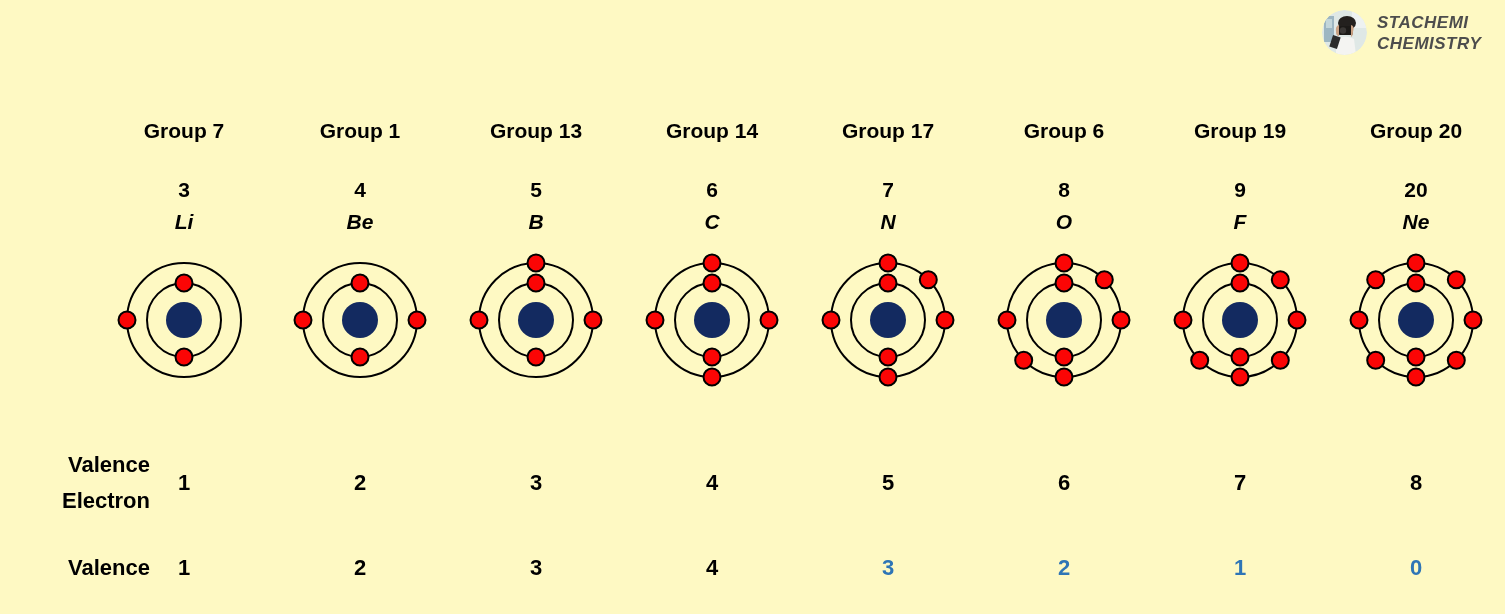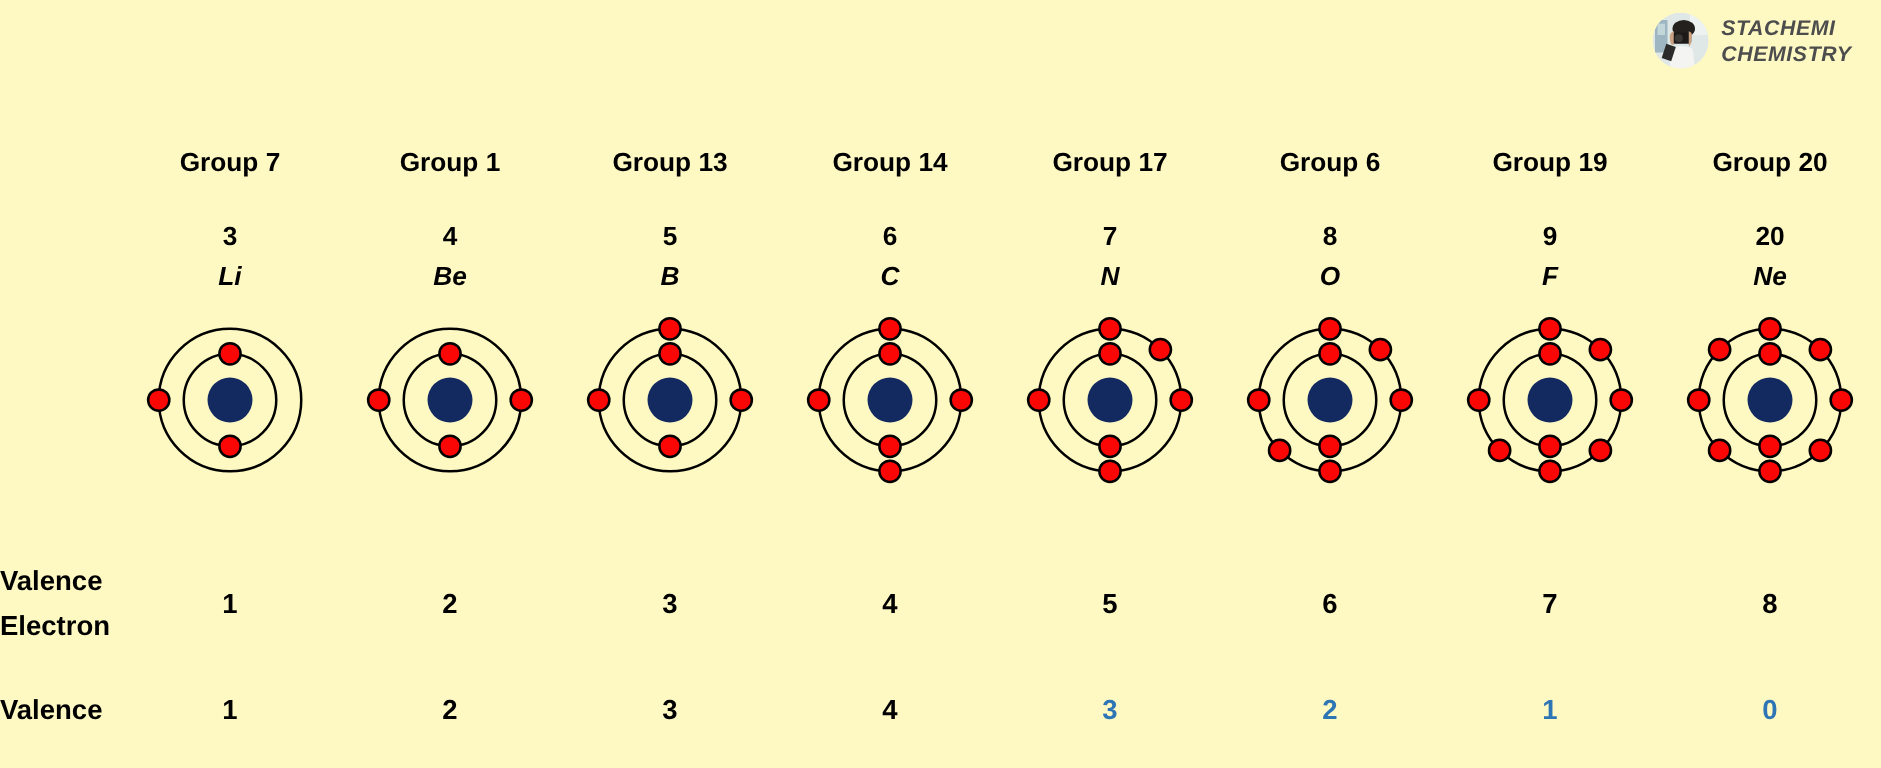--- a/index.html
+++ b/index.html
@@ -11,21 +11,21 @@
   body{background:#ffffff;}
   .page{
     position:relative; width:1505px; height:614px; background:#fef9c3; overflow:hidden;
     font-family:"Liberation Sans", sans-serif; font-weight:bold; color:var(--text);
   }
   
   .logo{position:absolute; top:10px; left:1322px; display:flex; align-items:center; gap:10px;}
   .avatar{width:45px; height:45px; border-radius:50%; overflow:hidden; flex:0 0 auto;}
   .logo-text{font-style:italic; font-size:17px; line-height:21px; letter-spacing:0.5px; color:var(--brand-text);}
   
-  .row-label{position:absolute; left:0; width:150px; text-align:left; font-size:22px; color:var(--text);}
+  .row-label{position:absolute; left:0; width:150px; text-align:right; font-size:22px; color:var(--text);}
   .ve-label{top:447px; line-height:36px; white-space:pre-line;}
   .v-label{top:550px; line-height:36px;}
   
   .columns{position:absolute; left:96px; top:0; display:grid; grid-template-columns:repeat(8,176px);}
   .col{display:flex; flex-direction:column; align-items:center;}
   .group-label{margin-top:119px; height:24px; line-height:24px; font-size:21px;}
   .atomic-number{margin-top:35px; height:24px; line-height:24px; font-size:21px;}
   .element-symbol{margin-top:8px; height:24px; line-height:24px; font-size:21px;font-style:italic;}
   .atom{margin-top:18px; width:136px; height:136px;}
   .ve-value{margin-top:83px; height:24px; line-height:24px; font-size:22px;}

